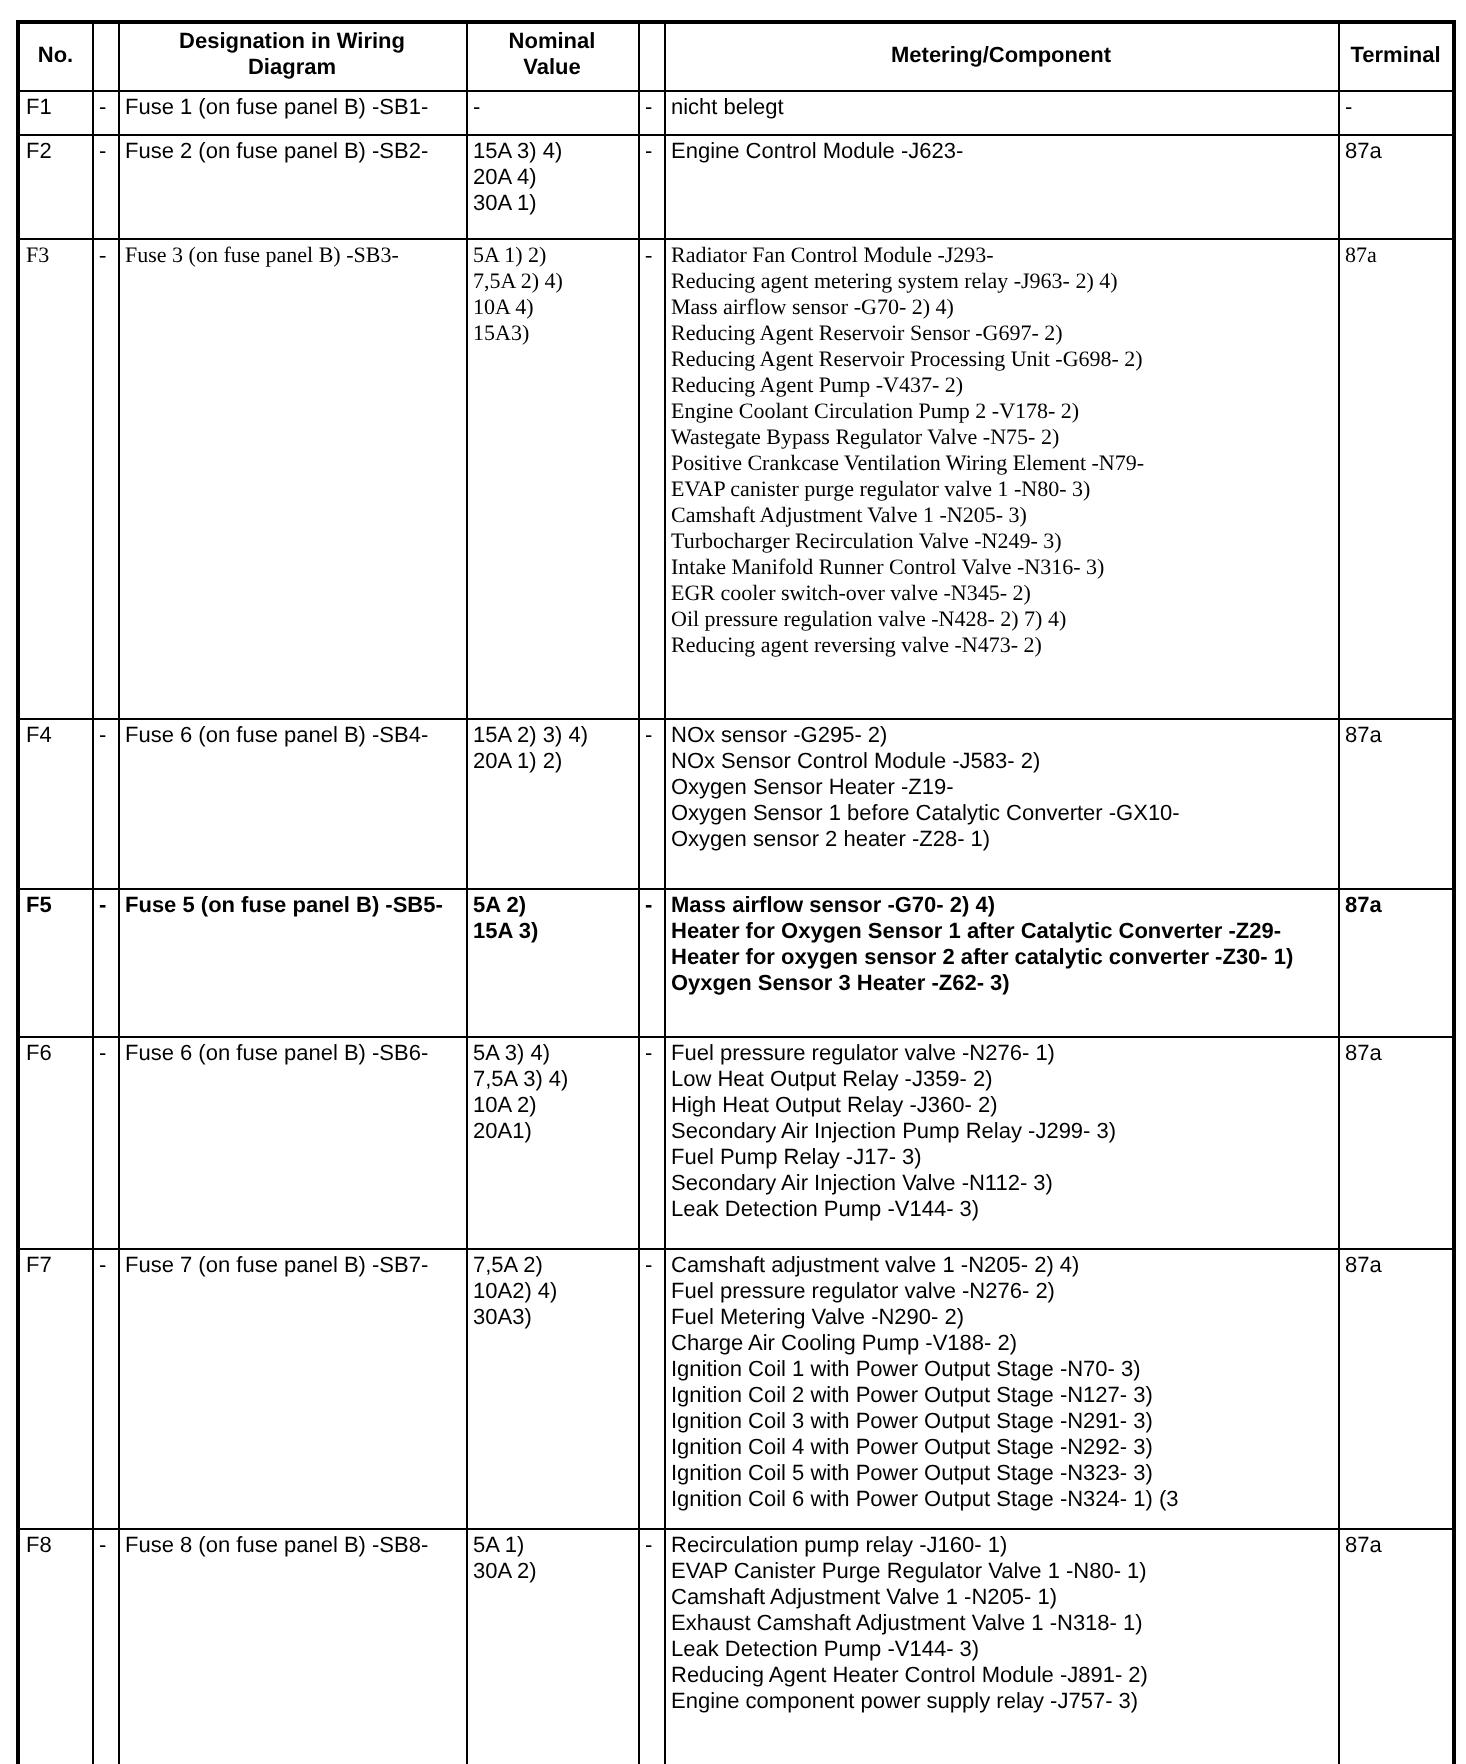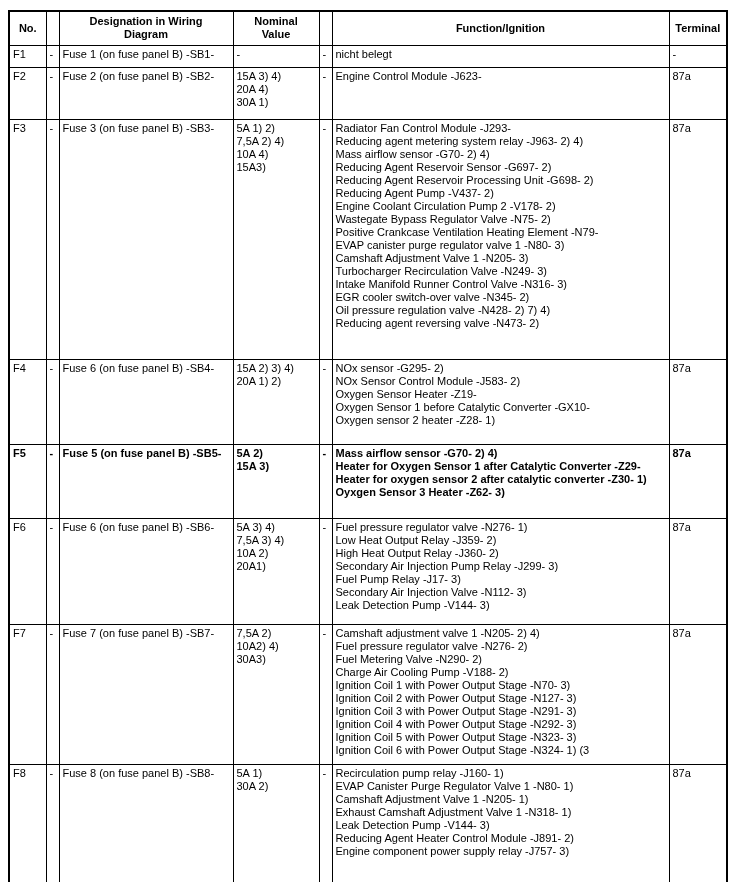--- a/index.html
+++ b/index.html
@@ -44,21 +44,21 @@
   }
   .c-no    { text-align: center; }
   .c-dash  { text-align: center; }
   .c-desig { padding-left: 5px; }
   .c-nom   { text-align: center; white-space: pre-line; }
   .c-func  { padding-left: 5px; }
   .c-term  { text-align: center; }
   
   tbody tr:nth-child(1) { height: 22px;  }
   tbody tr:nth-child(2) { height: 52px; padding-left: 42px;  }
-  tbody tr:nth-child(3) { height: 240px; }
+  tbody tr:nth-child(3) { height: 240px; font-family: Liberation Serif, serif; }
   tbody tr:nth-child(4) { height: 85px;  }
   tbody tr:nth-child(5) { height: 74px; font-weight: bold;  }
   tbody tr:nth-child(6) { height: 106px; }
   tbody tr:nth-child(7) { height: 140px; padding-left: 32px; }
   tbody tr:nth-child(8) { height: 124px; }
 </style>
 </head>
 <body>
 
 <div class="page">
@@ -74,21 +74,21 @@
     </colgroup>
     <thead>
       <tr>
         <th>No.</th>
         <th></th>
         <th>Designation in Wiring
 Diagram</th>
         <th>Nominal
 Value</th>
         <th></th>
-        <th>Function/Ignition</th>
+        <th>Metering/Component</th>
         <th>Terminal</th>
       </tr>
     </thead>
     <tbody>
         <tr>
           <td class="c-no">F1</td>
           <td class="c-dash">-</td>
           <td class="c-desig">Fuse 1 (on fuse panel B) -SB1-</td>
           <td class="c-nom">-</td>
           <td class="c-dash">-</td>
@@ -121,21 +121,21 @@
           <td class="c-dash">-</td>
           <td class="c-func">
             <div>Radiator Fan Control Module -J293-</div>
             <div>Reducing agent metering system relay -J963- 2) 4)</div>
             <div>Mass airflow sensor -G70- 2) 4)</div>
             <div>Reducing Agent Reservoir Sensor -G697- 2)</div>
             <div>Reducing Agent Reservoir Processing Unit -G698- 2)</div>
             <div>Reducing Agent Pump -V437- 2)</div>
             <div>Engine Coolant Circulation Pump 2 -V178- 2)</div>
             <div>Wastegate Bypass Regulator Valve -N75- 2)</div>
-            <div>Positive Crankcase Ventilation Heating Element -N79-</div>
+            <div>Positive Crankcase Ventilation Wiring Element -N79-</div>
             <div>EVAP canister purge regulator valve 1 -N80- 3)</div>
             <div>Camshaft Adjustment Valve 1 -N205- 3)</div>
             <div>Turbocharger Recirculation Valve -N249- 3)</div>
             <div>Intake Manifold Runner Control Valve -N316- 3)</div>
             <div>EGR cooler switch-over valve -N345- 2)</div>
             <div>Oil pressure regulation valve -N428- 2) 7) 4)</div>
             <div>Reducing agent reversing valve -N473- 2)</div>
           </td>
           <td class="c-term">87a</td>
         </tr>

